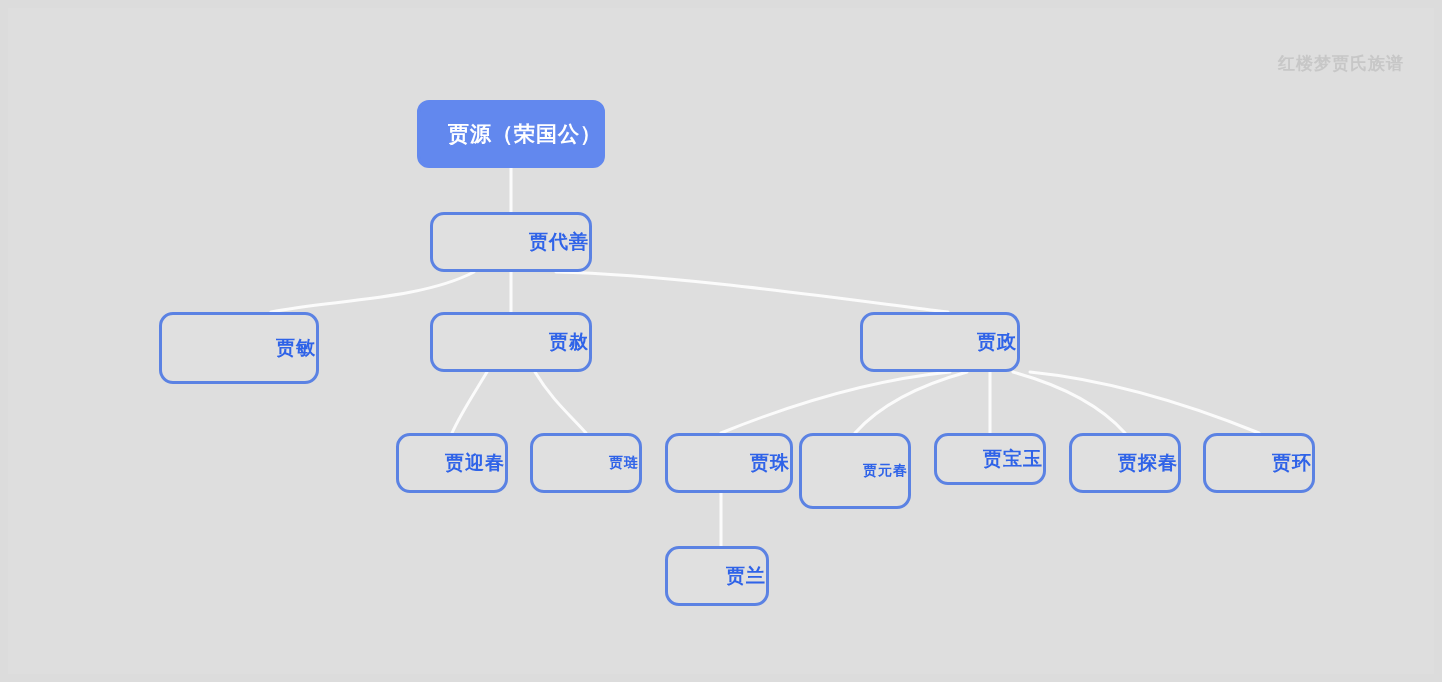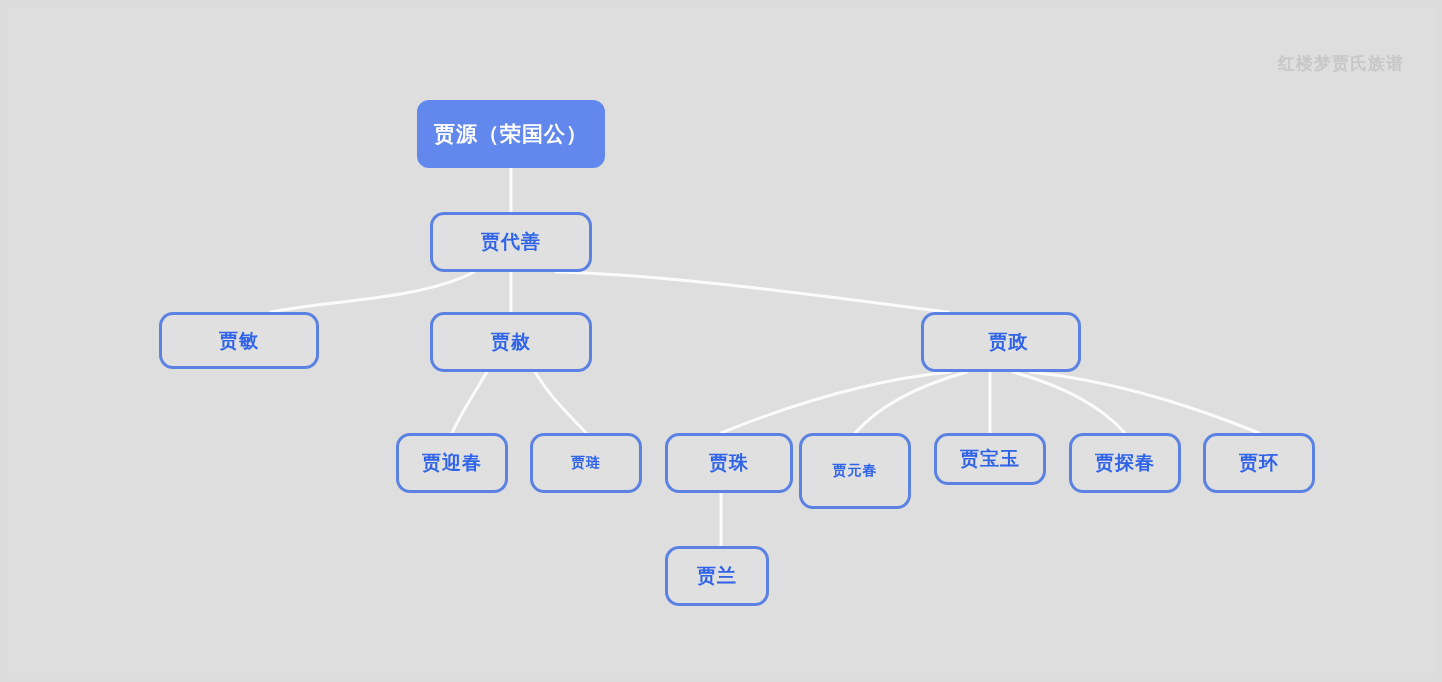--- a/index.html
+++ b/index.html
@@ -41,21 +41,21 @@
     fill: none;
     stroke: #fbfbfb;
     stroke-width: 3;
     stroke-linecap: round;
   }
   .node {
     position: absolute;
     box-sizing: border-box;
     display: flex;
     align-items: center;
-    justify-content: center;
+    justify-content: flex-end;
     border-radius: 14px;
     border: 3px solid #5b82e3;
     background: #e0e0e0;
     color: #2f63e8;
     font-weight: bold;
     letter-spacing: 1px;
     white-space: nowrap;
   }
   .node.root {
     background: #6288ee;
@@ -96,27 +96,27 @@
       <path class="edge" d="M 721 493 L 721 546"></path>
     </svg>
 
   <div id="node-layer">
       <div class="node root" style="left: 417px; top: 100px; width: 188px; height: 68px; font-size: 21px;">
         <span>贾源（荣国公）</span>
       </div>
       <div class="node" style="left: 430px; top: 212px; width: 162px; height: 60px; font-size: 19px;">
         <span>贾代善</span>
       </div>
-      <div class="node" style="left: 159px; top: 312px; width: 160px; height: 57px; font-size: 19px;">
+      <div class="node" style="left: 159px; top: 312px; width: 160px; height: 72px; font-size: 19px;">
         <span>贾敏</span>
       </div>
       <div class="node" style="left: 430px; top: 312px; width: 162px; height: 60px; font-size: 19px;">
         <span>贾赦</span>
       </div>
-      <div class="node" style="left: 921px; top: 312px; width: 160px; height: 60px; font-size: 19px; padding-left: 15px;">
+      <div class="node" style="left: 860px; top: 312px; width: 160px; height: 60px; font-size: 19px; padding-left: 15px;">
         <span>贾政</span>
       </div>
       <div class="node" style="left: 396px; top: 433px; width: 112px; height: 60px; font-size: 19px;">
         <span>贾迎春</span>
       </div>
       <div class="node" style="left: 530px; top: 433px; width: 112px; height: 60px; font-size: 14px;">
         <span>贾琏</span>
       </div>
       <div class="node" style="left: 665px; top: 433px; width: 128px; height: 60px; font-size: 19px;">
         <span>贾珠</span>

